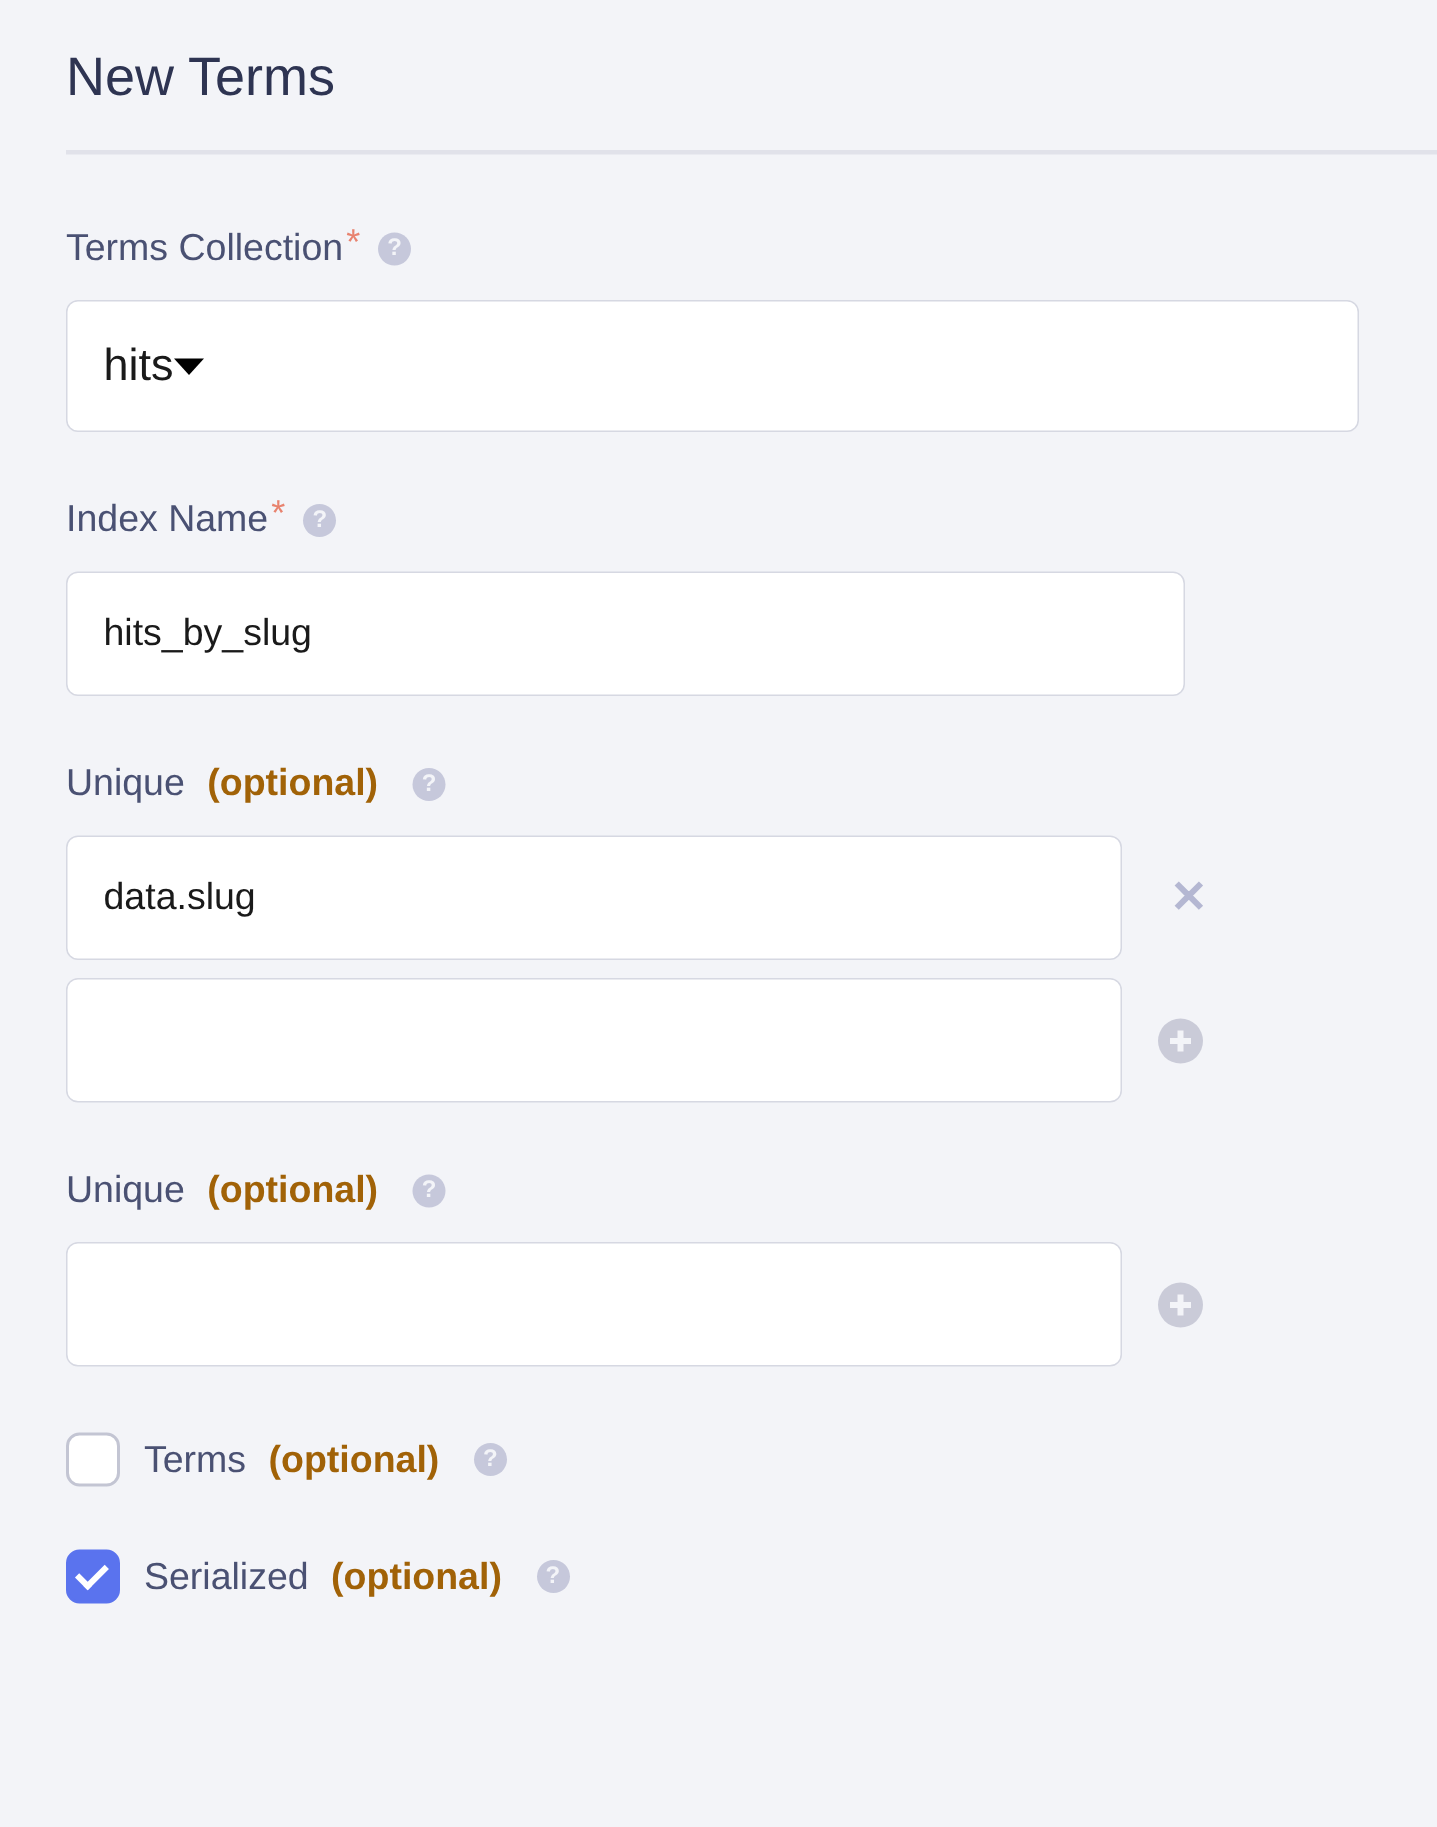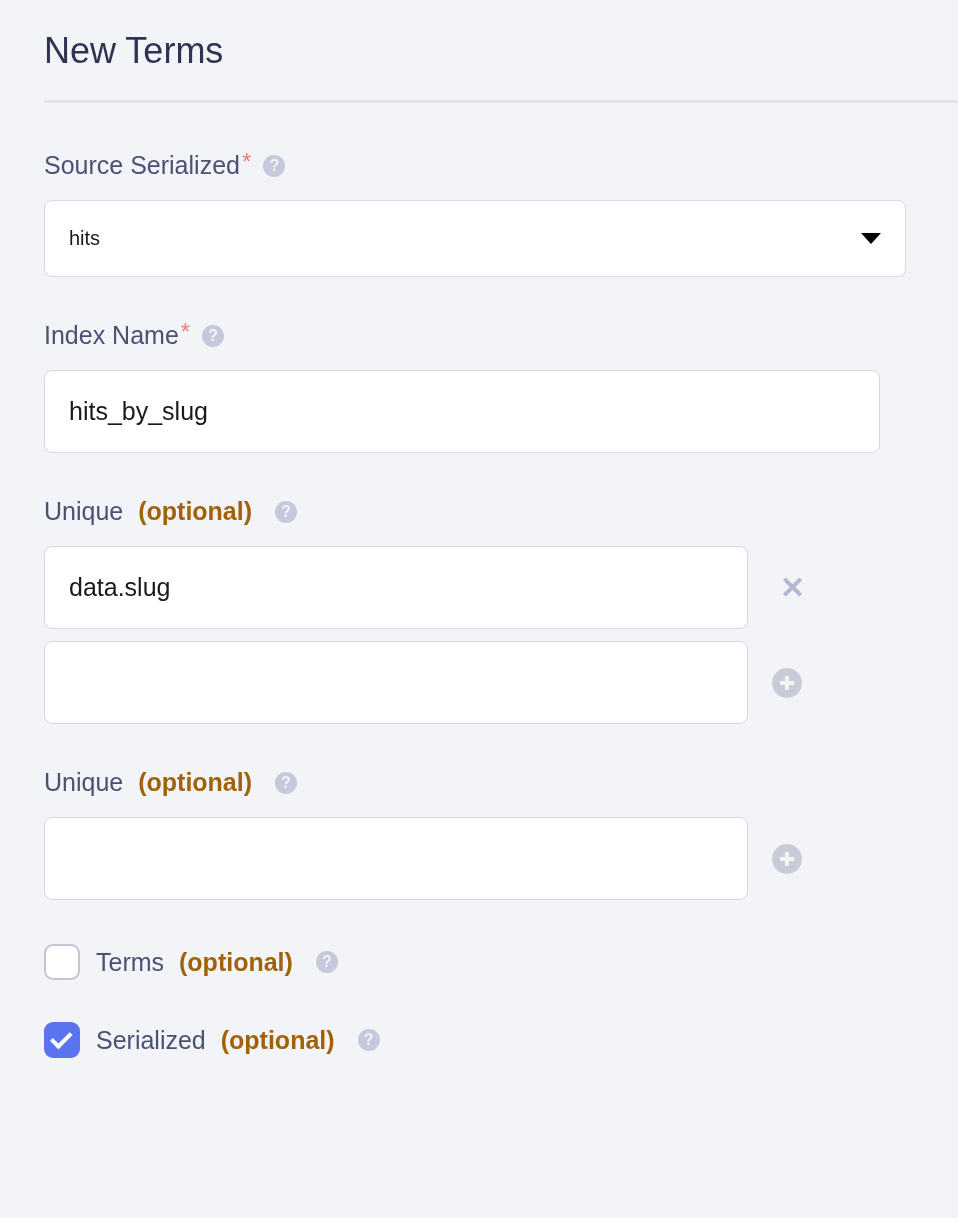--- a/index.html
+++ b/index.html
@@ -64,36 +64,36 @@
     .select-wrapper {
       position: relative;
       width: 862px;
     }
     .select-box {
       width: 100%;
       background: #fff;
       border: 1px solid #d6d8e2;
       border-radius: 8px;
       padding: 26px 24px;
-      font-size: 20px;
+      font-size: 30px;
       color: #1a1a1a;
       display: flex;
-      justify-content: space-between;
+      justify-content: flex-start;
       align-items: center;
       cursor: pointer;
     }
     .caret-down {
       width: 0;
       height: 0;
       border-left: 10px solid transparent;
       border-right: 10px solid transparent;
       border-top: 11px solid #000;
     }
     .text-input {
-      width: 836px;
+      width: 746px;
       background: #fff;
       border: 1px solid #d6d8e2;
       border-radius: 8px;
       padding: 26px 24px;
       font-size: 25px;
       color: #1a1a1a;
       font-family: inherit;
     }
     .input-row {
       display: flex;
@@ -175,21 +175,21 @@
     }
   </style>
 </head>
 <body>
 
 <h1 class="title">New Terms</h1>
 <div class="divider"></div>
 
 <div class="field">
   <div class="field-label">
-    <span>Source Serialized</span>
+    <span>Terms Collection</span>
     <span class="required-asterisk">*</span>
     <span class="help-icon">?</span>
   </div>
   <div class="select-wrapper">
     <div class="select-box">
       <span>hits</span>
       <span class="caret-down"></span>
     </div>
   </div>
 </div>

